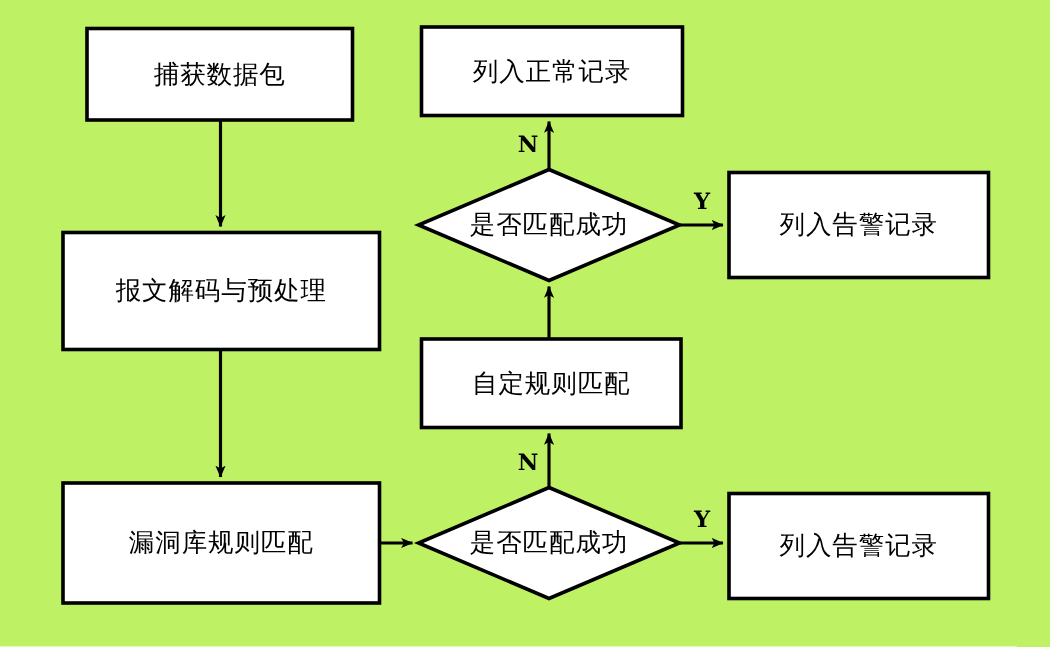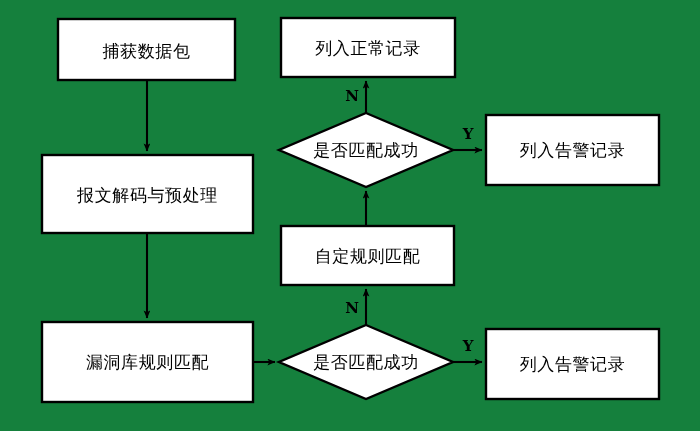--- a/index.html
+++ b/index.html
@@ -5,21 +5,21 @@
 <style>
   html, body {
     margin: 0;
     padding: 0;
     background: #ffffff;
   }
   #stage {
     position: relative;
     width: 700px;
     height: 431px;
-    background: #15803d;
+    background: #bef264;
     overflow: hidden;
     font-family: "DejaVu Sans", "Liberation Sans", sans-serif;
   }
   #flow-svg {
     position: absolute;
     left: 0;
     top: 0;
     width: 700px;
     height: 431px;
   }

